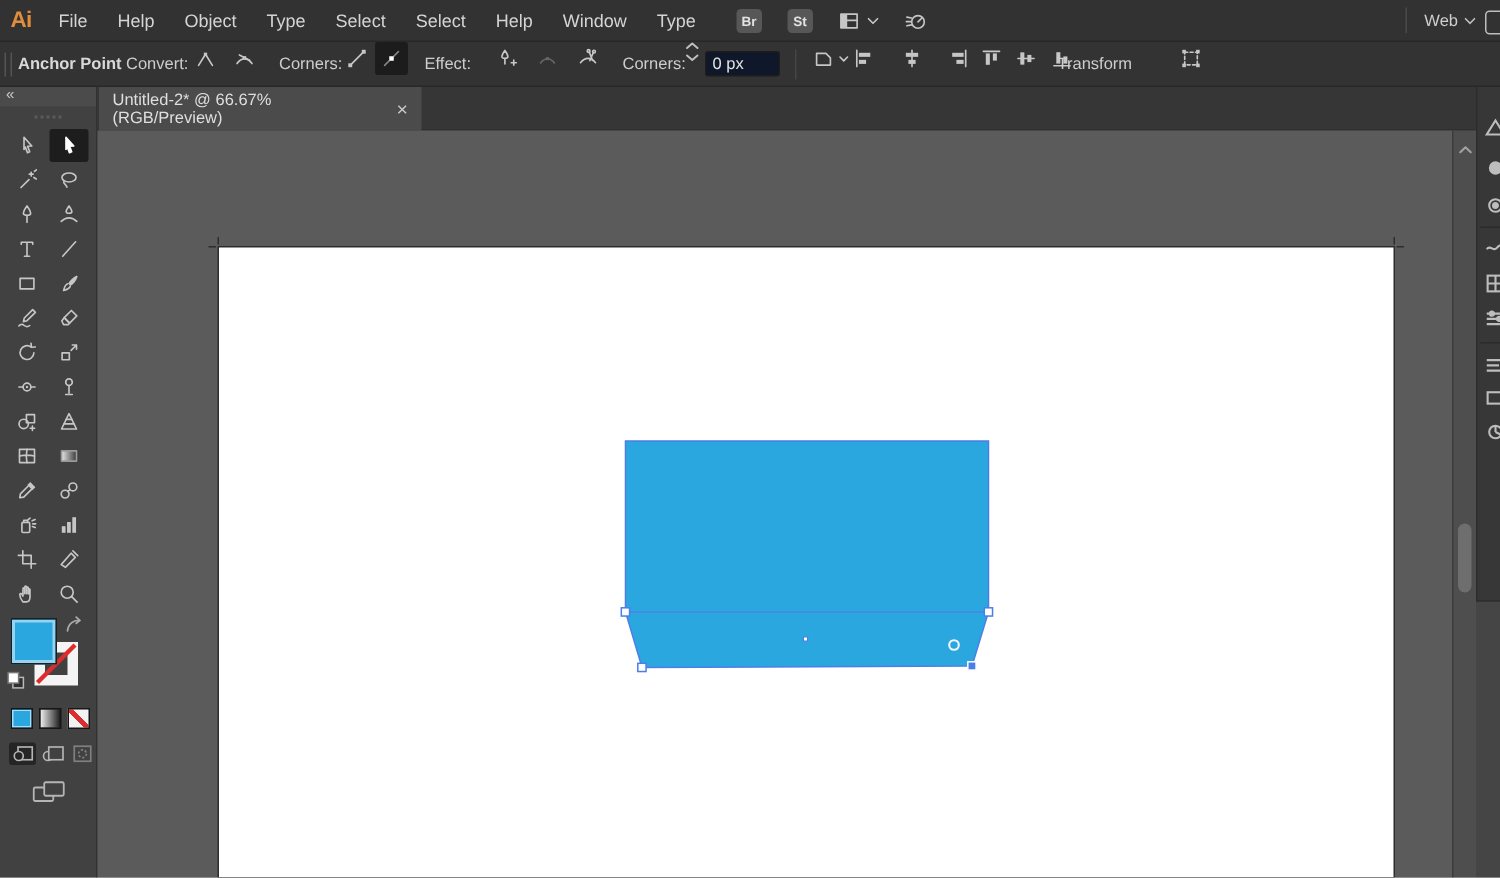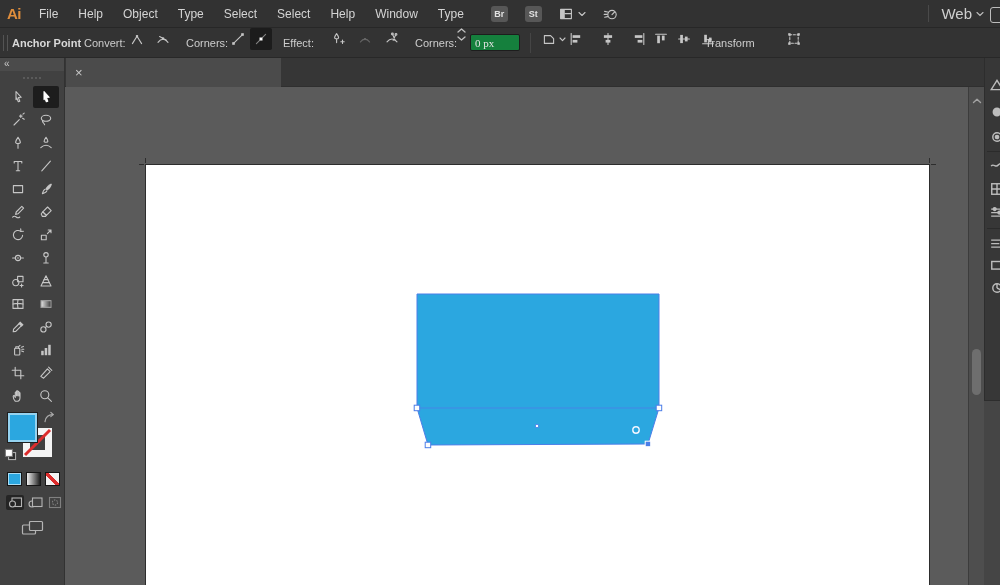--- a/index.html
+++ b/index.html
@@ -11,38 +11,38 @@
            border-bottom:1px solid #272727;display:flex;align-items:center;color:#D4D4D4;font-size:12px;box-sizing:border-box;}
   .ai-logo{color:#E08E3C;font-weight:bold;font-size:15px;margin:0 8px 0 7px;letter-spacing:-0.5px;}
   .menu-item{padding:16px 10px;height:28px;display:flex;align-items:center;cursor:default;}
   .mini-btn{width:17px;height:16px;background:#575757;border-radius:3px;color:#E2E2E2;font-size:9px;font-weight:bold;
             display:flex;align-items:center;justify-content:center;margin-left:17px;}
   .mb-icon{display:flex;align-items:center;margin-left:16px;}
   .mb-icon svg{stroke:#C6C6C6;fill:none;stroke-width:1.1;stroke-linecap:round;stroke-linejoin:round;}
   .chev{margin-left:4px;}
   .mb-spacer{flex:1;}
   .ws-sep{width:1px;height:17px;background:#4A4A4A;margin-right:12px;}
-  .ws{display:flex;align-items:center;font-size:15px;color:#CFCFCF;margin-right:16px;}
+  .ws{display:flex;align-items:center;font-size:11px;color:#CFCFCF;margin-right:16px;}
   .edge-frag{position:absolute;right:-6px;top:7px;width:14px;height:14px;border:1.5px solid #BDBDBD;border-radius:3px;}
 
   
   .controlbar{position:absolute;left:0;top:28px;width:1000px;height:30px;background:#333333;
               border-bottom:1px solid #282828;font-size:11px;color:#CDCDCD;box-sizing:border-box;}
   .cb{position:absolute;top:0;height:29px;display:flex;align-items:center;}
   .cb svg{stroke:#C6C6C6;fill:none;stroke-width:1.1;stroke-linecap:round;stroke-linejoin:round;}
   .cb-grip{left:3px;width:3px;top:7px;height:16px;border-left:1px solid #545454;border-right:1px solid #545454;position:absolute;}
   .cb-title{left:12px;font-weight:bold;color:#D9D9D9;}
   .icon-btn{width:22px;height:22px;display:flex;align-items:center;justify-content:center;border-radius:2px;}
   .icon-btn.active{background:#1C1C1C;}
   .dim{opacity:.35;}
   .cb-link{border-bottom:1px dotted #9B9B9B;padding-bottom:1px;cursor:default;}
   .stepper{display:flex;flex-direction:column;gap:3px;align-items:center;width:12px;}
   .stepper svg{stroke:#BFBFBF;stroke-width:1.3;}
-  .cb-field{width:40px;height:15px;background:#15803d;border:1px solid #1D1D1D;border-radius:2px;color:#E3E3E3;
-            font-size:11px;padding:0 4px;font-family:Liberation Serif, serif;}
+  .cb-field{width:40px;height:15px;background:#0f172a;border:1px solid #1D1D1D;border-radius:2px;color:#E3E3E3;
+            font-size:11px;padding:0 4px;font-family:Liberation Sans, sans-serif;}
   .cb-sep{position:absolute;top:5px;width:1px;height:20px;background:#454545;}
 
   
   .tabbar{position:absolute;left:65px;top:58px;width:919px;height:29px;background:#363636;border-bottom:1px solid #2F2F2F;box-sizing:border-box;}
   .doc-tab{position:absolute;left:1px;top:0;height:29px;width:215px;background:#4B4B4B;display:flex;align-items:center;
            color:#DFDFDF;font-size:11px;padding:0 9px;box-sizing:border-box;gap:10px;}
   .tab-close{color:#C9C9C9;font-size:13px;line-height:1;}
 
   
   .sidebar{position:absolute;left:0;top:58px;width:65px;height:527px;background:#414141;border-right:1px solid #323232;box-sizing:border-box;}
@@ -264,20 +264,21 @@
       <rect x="2.2" y="2.2" width="2.4" height="2.4" fill="#C6C6C6" stroke="none"></rect>
       <rect x="11.4" y="2.2" width="2.4" height="2.4" fill="#C6C6C6" stroke="none"></rect>
       <rect x="2.2" y="11.4" width="2.4" height="2.4" fill="#C6C6C6" stroke="none"></rect>
       <rect x="11.4" y="11.4" width="2.4" height="2.4" fill="#C6C6C6" stroke="none"></rect>
       </svg>
   </span>
 </div>
 
 <div class="tabbar">
   <div class="doc-tab">
+    <span>Untitled-2* @ 66.67% (RGB/Preview)</span>
     <span class="tab-close">×</span>
   </div>
 </div>
 
 <div class="sidebar">
   <div class="collapse-strip">
     <span>«</span>
   </div>
   <div class="dots">
       <span></span>

